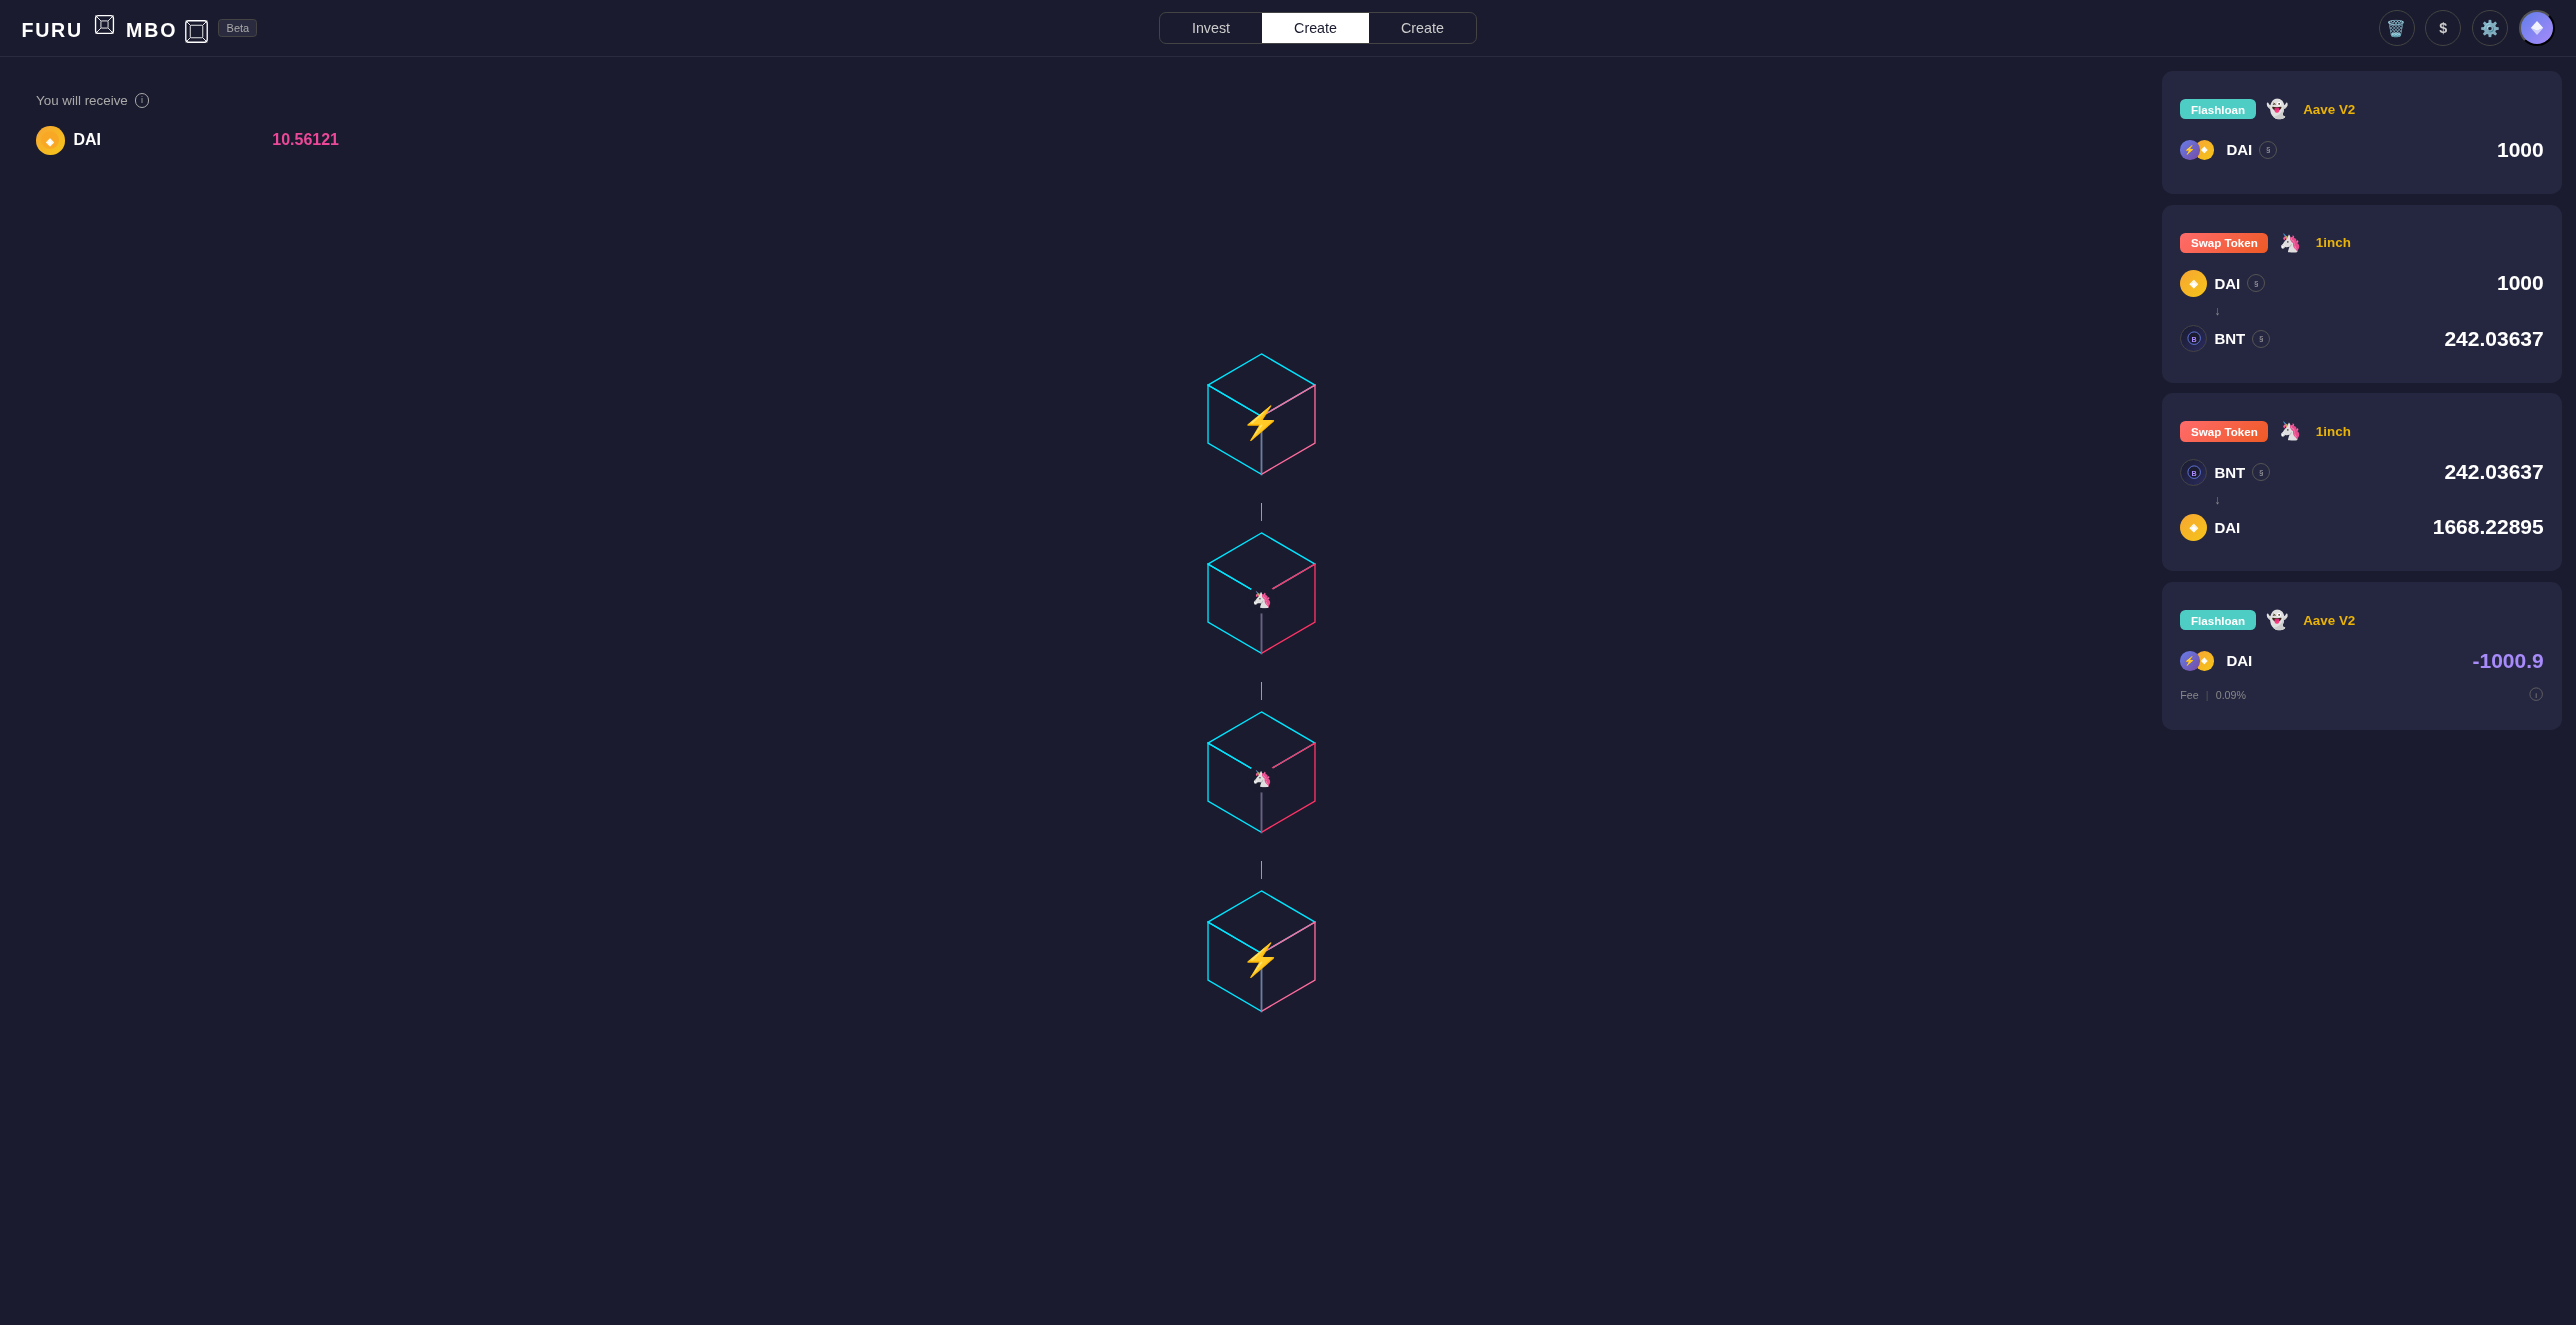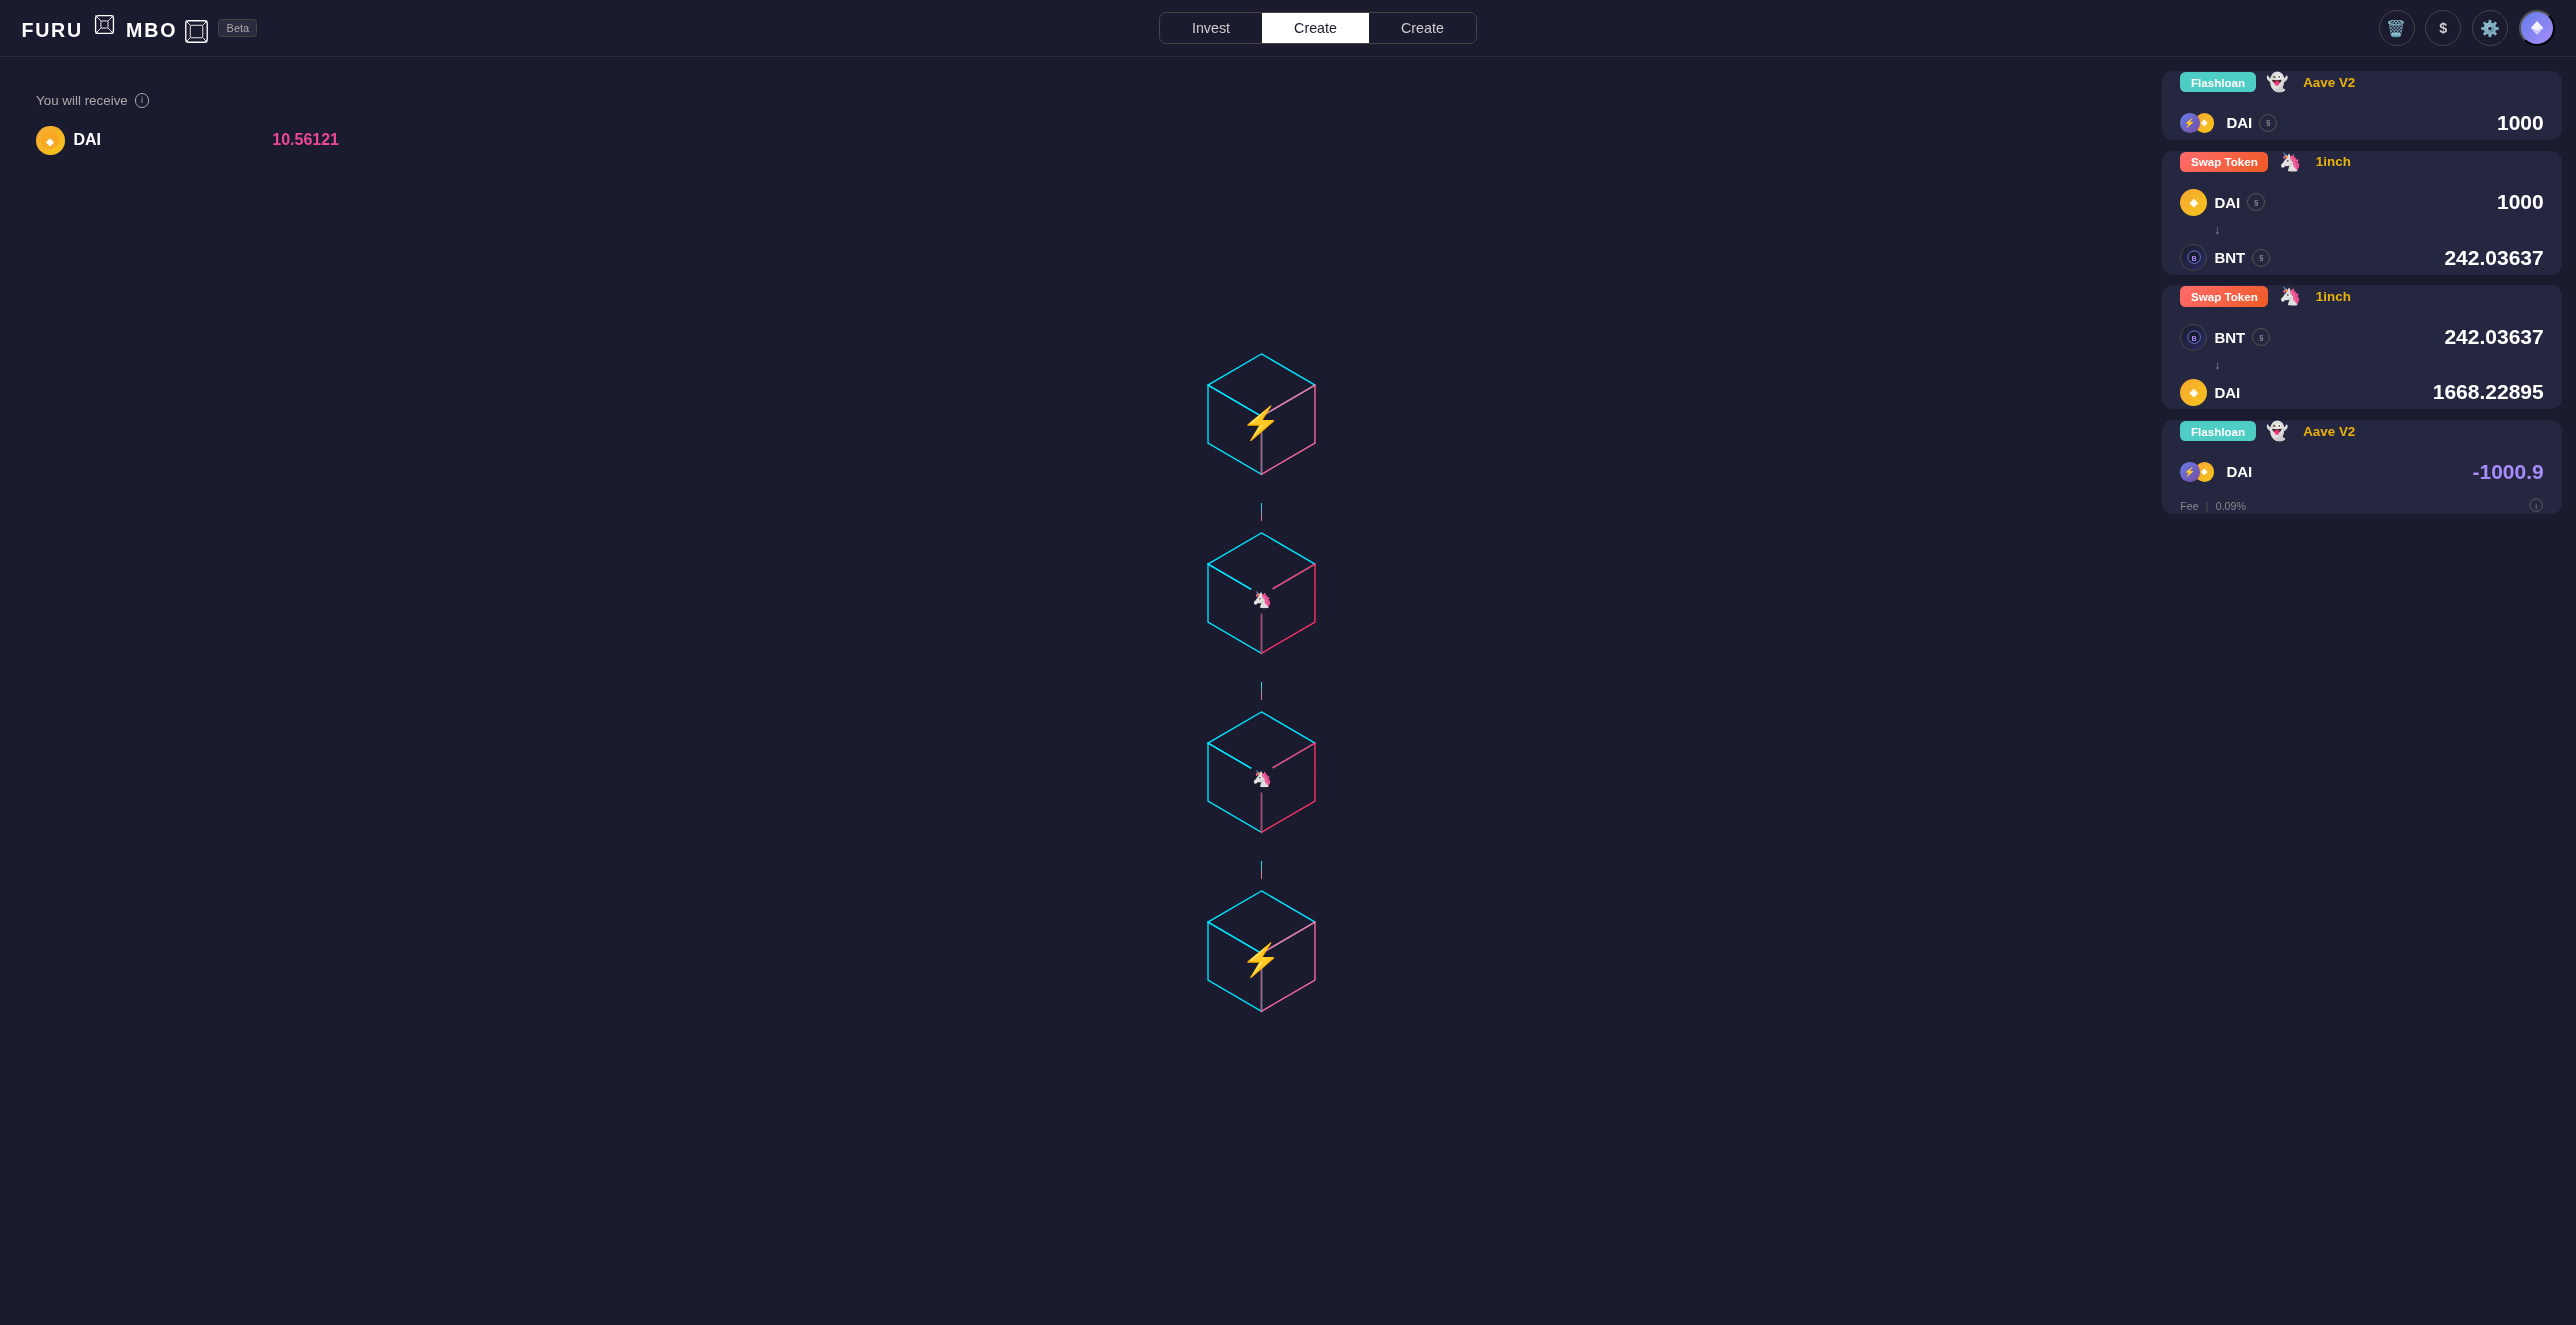--- a/index.html
+++ b/index.html
@@ -201,21 +201,21 @@
       width: 428px;
       padding: 14.3px;
       overflow-y: auto;
       display: flex;
       flex-direction: column;
       gap: 10.7px;
     }
     .card {
       background: #252640;
       border-radius: 10.7px;
-      padding: 0 18px;
+      padding: 27px 18px;
     }
     .card-header {
       display: flex;
       align-items: center;
       gap: 10.7px;
       margin-bottom: 12.5px;
     }
     .badge {
       padding: 3.6px 10.7px;
       border-radius: 5.4px;

